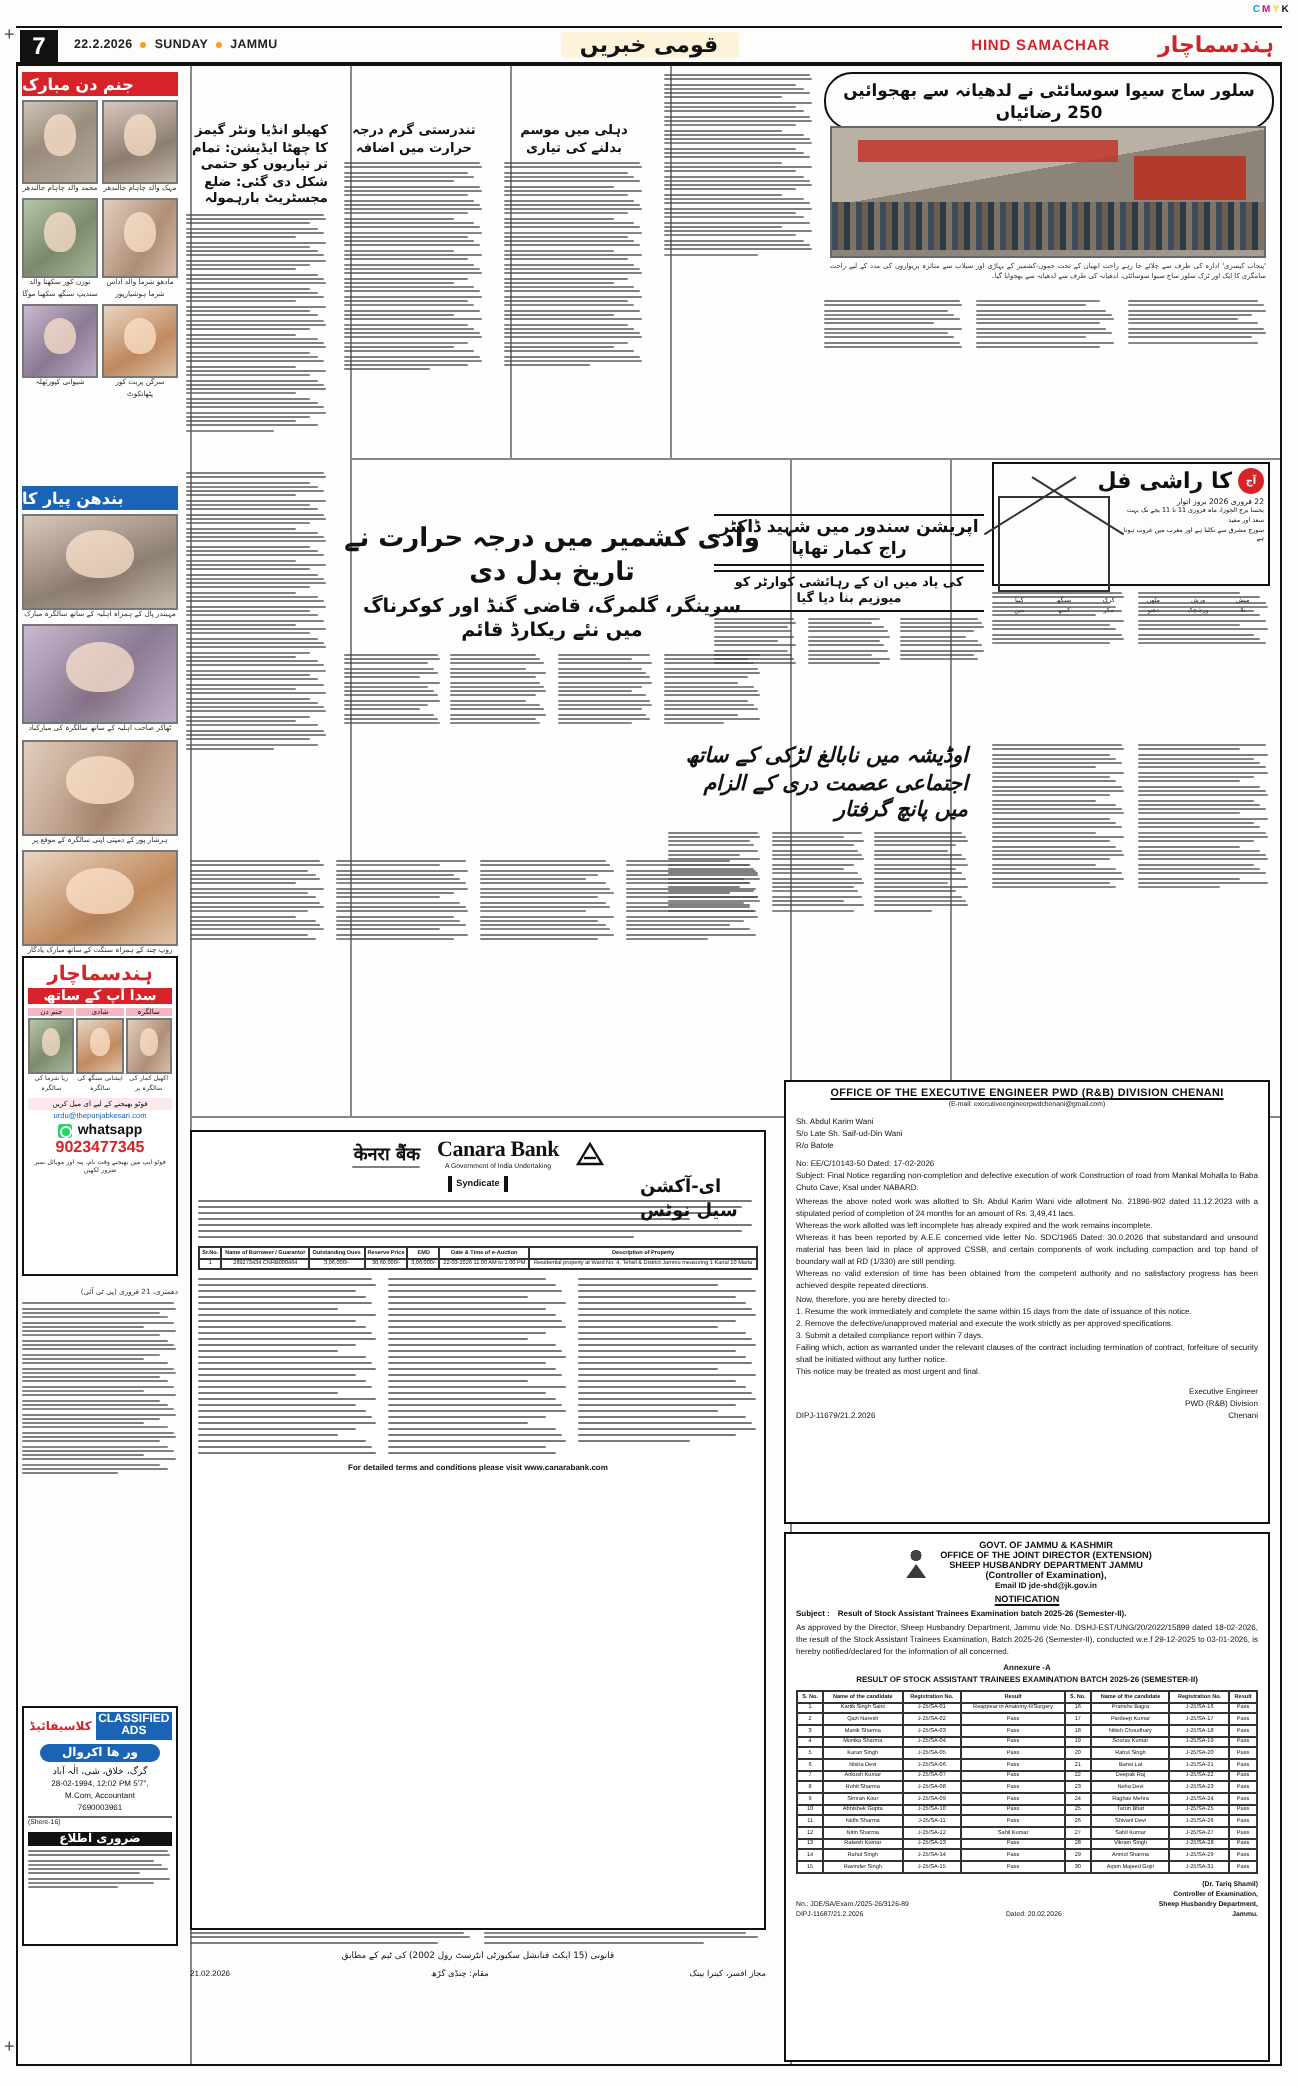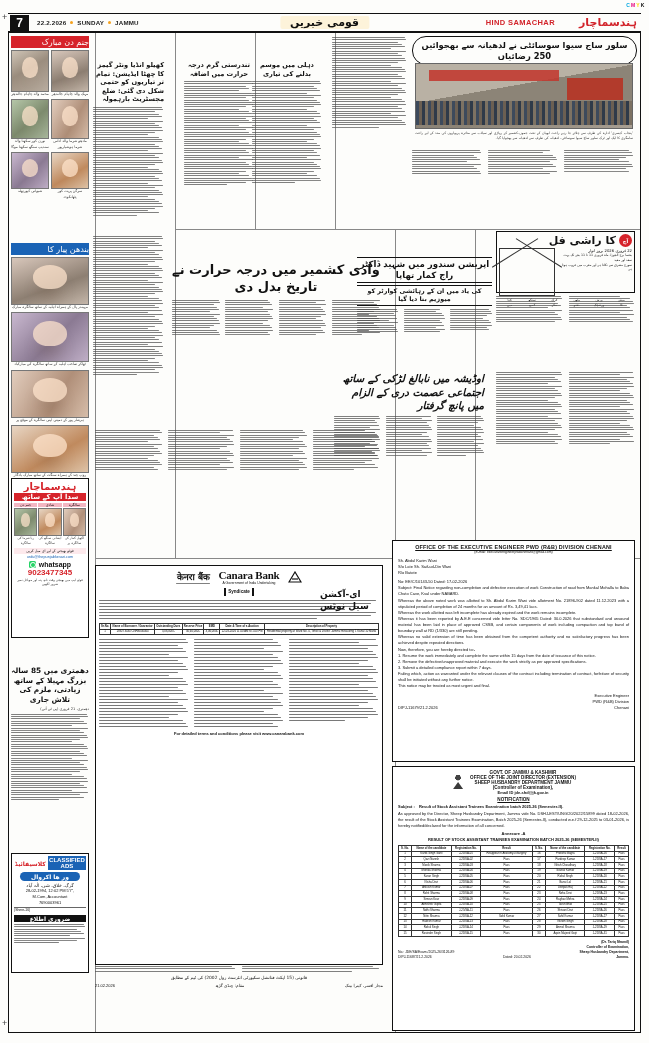--- a/index.html
+++ b/index.html
@@ -31,21 +31,21 @@
   .hs-en{position:absolute;right:86px;font-family:"Liberation Sans",sans-serif;font-weight:bold;font-size:7.5px;color:#d2232a;letter-spacing:.4px;padding-left:18px;}
   .hs-ur{position:absolute;right:4px;font-family:"DejaVu Sans",sans-serif;direction:rtl;font-weight:bold;font-size:11px;color:#d2232a;}
 
   
   .frame{position:absolute;left:8px;top:32px;width:633px;height:1001px;border:1.1px solid #111;box-sizing:border-box;}
   .vline{position:absolute;top:0;bottom:0;width:0;border-left:.8px solid #888;}
   .hline{position:absolute;left:0;right:0;height:0;border-top:.8px solid #888;}
 
   
   .panel{position:absolute;box-sizing:border-box;}
-  .ribbon{background:#d6232a;color:#fff;text-align:right;font-family:"DejaVu Sans",sans-serif;direction:rtl;font-weight:normal;font-size:8px;padding:1.5px 0;letter-spacing:.3px;}
+  .ribbon{background:#d6232a;color:#fff;text-align:left;font-family:"DejaVu Sans",sans-serif;direction:rtl;font-weight:bold;font-size:8px;padding:1.5px 0;letter-spacing:.3px;}
   .ribbon.blue{background:#1a63b5;}
   .photo{background:linear-gradient(150deg,#cfc4b6,#9b8d7e 45%,#b9ada0);border:.7px solid #777;box-sizing:border-box;position:relative;overflow:hidden;}
   .photo.p2{background:linear-gradient(160deg,#d8c7bb,#8d7f72 60%,#c4b6a9);}
   .photo.p3{background:linear-gradient(140deg,#b5c6a8,#7d8a6d 55%,#a8b79b);}
   .photo.p4{background:linear-gradient(120deg,#e2cdbd,#b08f79 60%,#d6bda9);}
   .photo.p5{background:linear-gradient(135deg,#c9b8cf,#8b7a93 55%,#bfaec6);}
   .photo.p6{background:linear-gradient(150deg,#e8d6c4,#c08a5e 60%,#dec3a7);}
   .photo:after{content:"";position:absolute;left:28%;top:16%;width:44%;height:52%;border-radius:50% 50% 46% 46%;background:rgba(255,228,205,.72);box-shadow:0 14px 16px -6px rgba(90,60,40,.35);}
   .cap{font-family:"DejaVu Sans",sans-serif;direction:rtl;text-align:center;font-size:3.6px;line-height:1.5;color:#333;}
 
@@ -231,21 +231,20 @@
     <div style="font-family:'Liberation Sans',sans-serif;font-size:3.8px;text-align:center;color:#1a63b5;margin-top:1px;">urdu@thepunjabkesari.com</div>
     <div class="wa" style="margin-top:2px;">
       <span class="g"></span>
       <span class="wa-t">whatsapp</span>
     </div>
     <div class="phone">9023477345</div>
     <div class="cap" style="font-size:3.2px;margin-top:1px;">فوٹو ایپ میں بھیجتے وقت نام، پتہ اور موبائل نمبر ضرور لکھیں</div>
   </div>
 
   <div class="panel" style="left:11px;top:642px;width:78px;">
-    <div class="hl" style="font-size:7.4px;">دھمتری میں 85 سالہ بزرگ مہیلا کے ساتھ زیادتی، ملزم کی تلاش جاری</div>
     <div class="cap" style="font-size:3.6px;margin-top:2px;text-align:right;">دھمتری، 21 فروری (پی ٹی آئی)</div>
     <div class="lines fine" style="margin-top:2px;">
       <i class="s1"></i>
         <i class="s5"></i>
         <i class="s2"></i>
         <i class="s3"></i>
         <i class="s1"></i>
         <i class="s4"></i>
         <i class="s5"></i>
         <i class="s2"></i>
@@ -354,21 +353,21 @@
         <i class="s3"></i>
         <i class="s1"></i>
         <i class="s5"></i>
         <i class="s2"></i>
         <i class="s4"></i>
         <i class="s3"></i>
         <i class="s6"></i>
     </div>
   </div>
 
-  <div class="panel" style="left:184px;top:37px;width:70px;">
+  <div class="panel" style="left:172px;top:37px;width:70px;">
     <div class="hl" style="font-size:6.6px;"><span>تندرستی گرم درجہ حرارت میں اضافہ</span></div>
     <div class="lines fine" style="margin-top:3px;">
       <i class="s1"></i>
         <i class="s5"></i>
         <i class="s2"></i>
         <i class="s3"></i>
         <i class="s4"></i>
         <i class="s1"></i>
         <i class="s5"></i>
         <i class="s2"></i>
@@ -554,20 +553,21 @@
         <i class="s5"></i>
         <i class="s2"></i>
         <i class="s3"></i>
     </div>
   </div>
 
   <div class="panel" style="left:172px;top:238px;width:208px;">
     <div class="hl" style="font-size:13px;">
       <span>وادی کشمیر میں درجہ حرارت نے تاریخ بدل دی</span>
     </div>
+    <div class="hl" style="font-size:9.6px;margin-top:2px;">سرینگر، گلمرگ، قاضی گنڈ اور کوکرناگ میں نئے ریکارڈ قائم</div>
     <div class="lines fine" style="margin-top:4px;columns:4;column-gap:5px;">
       <i class="s1"></i>
         <i class="s5"></i>
         <i class="s2"></i>
         <i class="s3"></i>
         <i class="s1"></i>
         <i class="s4"></i>
         <i class="s5"></i>
         <i class="s2"></i>
       <i class="s3"></i>

